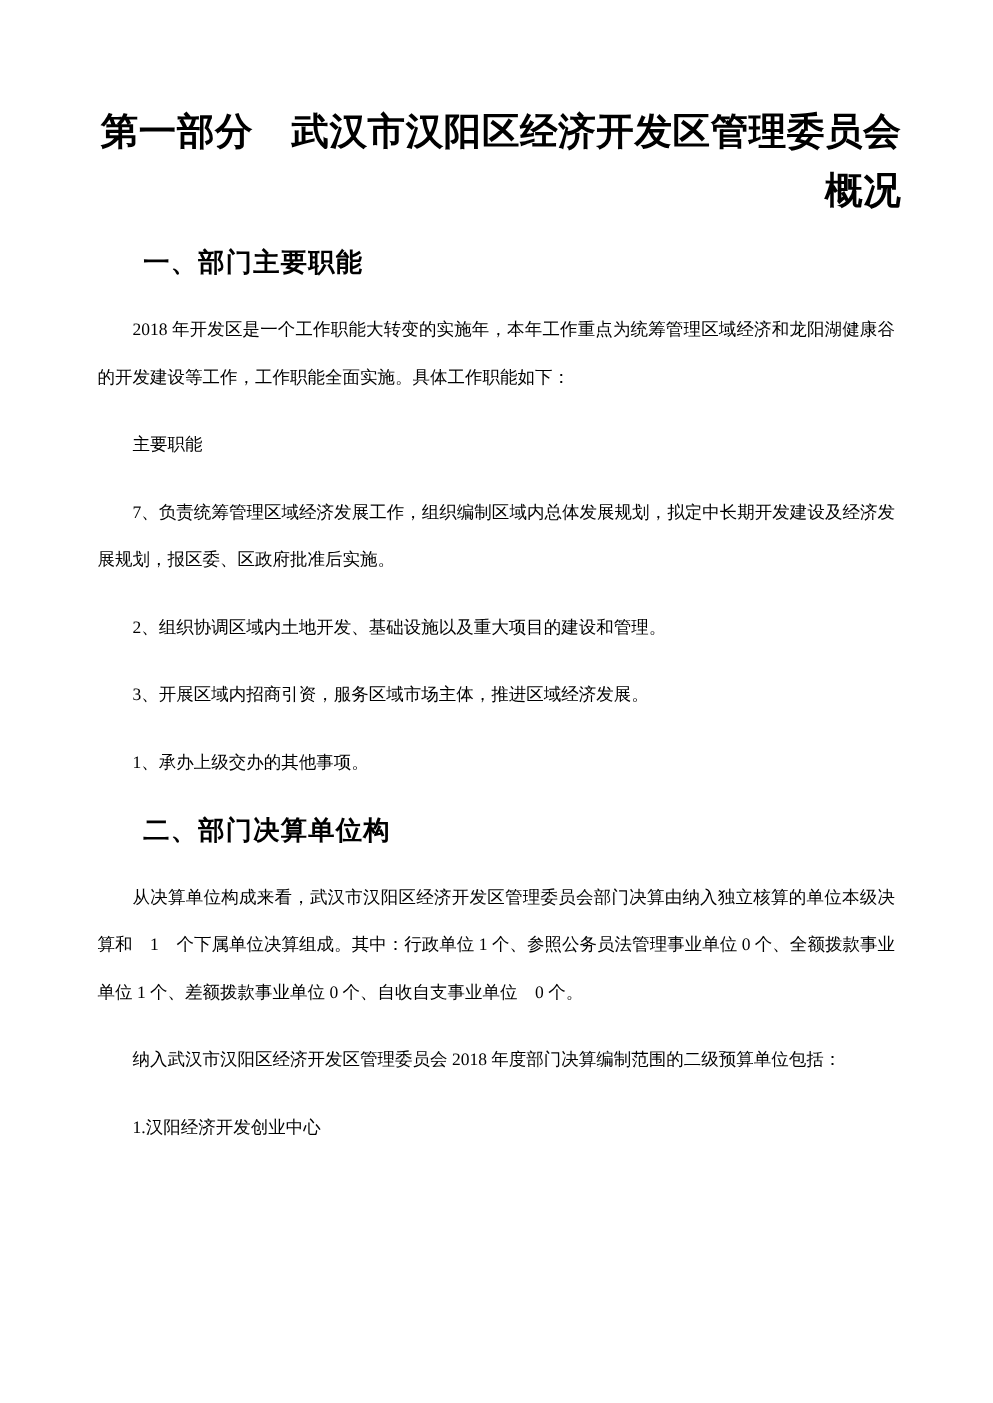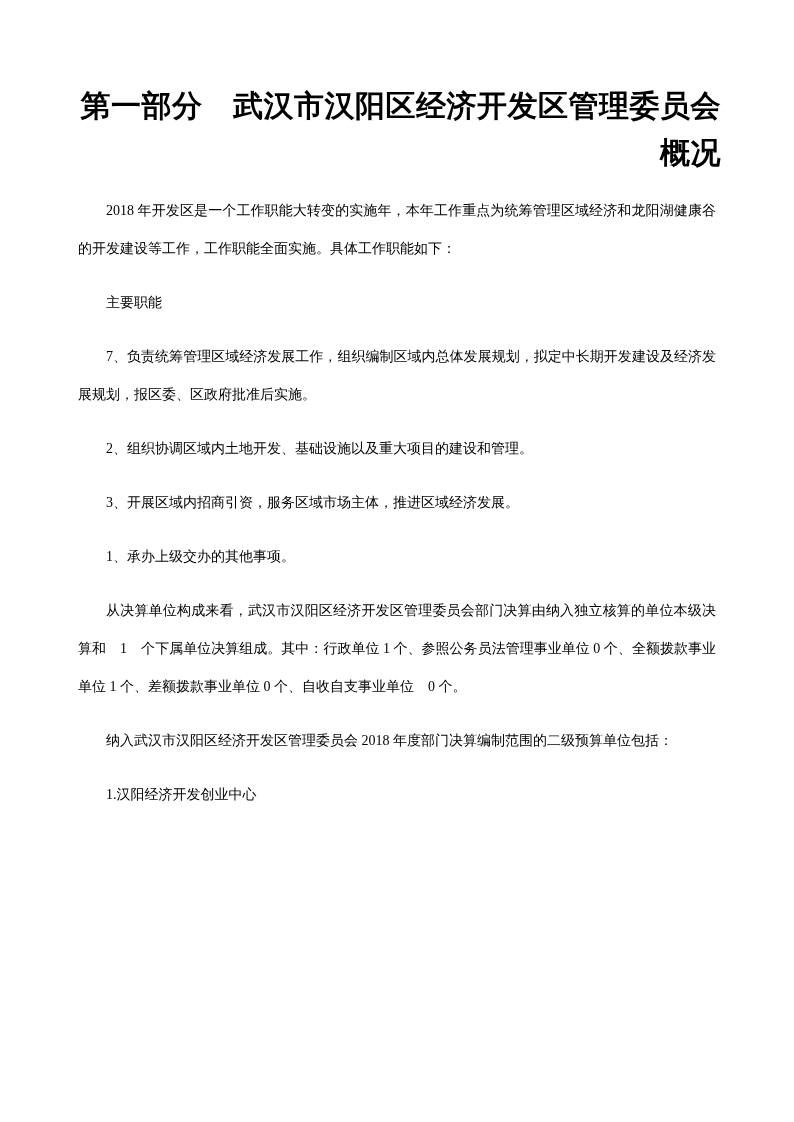--- a/index.html
+++ b/index.html
@@ -49,27 +49,29 @@
   }
 </style>
 </head>
 <body>
 
 <div class="page">
 
   <h1 class="doc-title">第一部分　武汉市汉阳区经济开发区管理委员会概况</h1>
 
   <div>
+    <h2 class="section-heading">一、部门主要职能</h2>
     <p class="body-para">2018 年开发区是一个工作职能大转变的实施年，本年工作重点为统筹管理区域经济和龙阳湖健康谷的开发建设等工作，工作职能全面实施。具体工作职能如下：</p>
     <p class="body-para">主要职能</p>
     <p class="body-para">7、负责统筹管理区域经济发展工作，组织编制区域内总体发展规划，拟定中长期开发建设及经济发展规划，报区委、区政府批准后实施。</p>
     <p class="body-para">2、组织协调区域内土地开发、基础设施以及重大项目的建设和管理。</p>
     <p class="body-para">3、开展区域内招商引资，服务区域市场主体，推进区域经济发展。</p>
     <p class="body-para">1、承办上级交办的其他事项。</p>
   </div>
 
   <div>
+    <h2 class="section-heading">二、部门决算单位构</h2>
     <p class="body-para">从决算单位构成来看，武汉市汉阳区经济开发区管理委员会部门决算由纳入独立核算的单位本级决算和　1　个下属单位决算组成。其中：行政单位 1 个、参照公务员法管理事业单位 0 个、全额拨款事业单位 1 个、差额拨款事业单位 0 个、自收自支事业单位　0 个。</p>
     <p class="body-para">纳入武汉市汉阳区经济开发区管理委员会 2018 年度部门决算编制范围的二级预算单位包括：</p>
     <p class="body-para">1.汉阳经济开发创业中心</p>
   </div>
 
 </div>
 
 </body></html>

